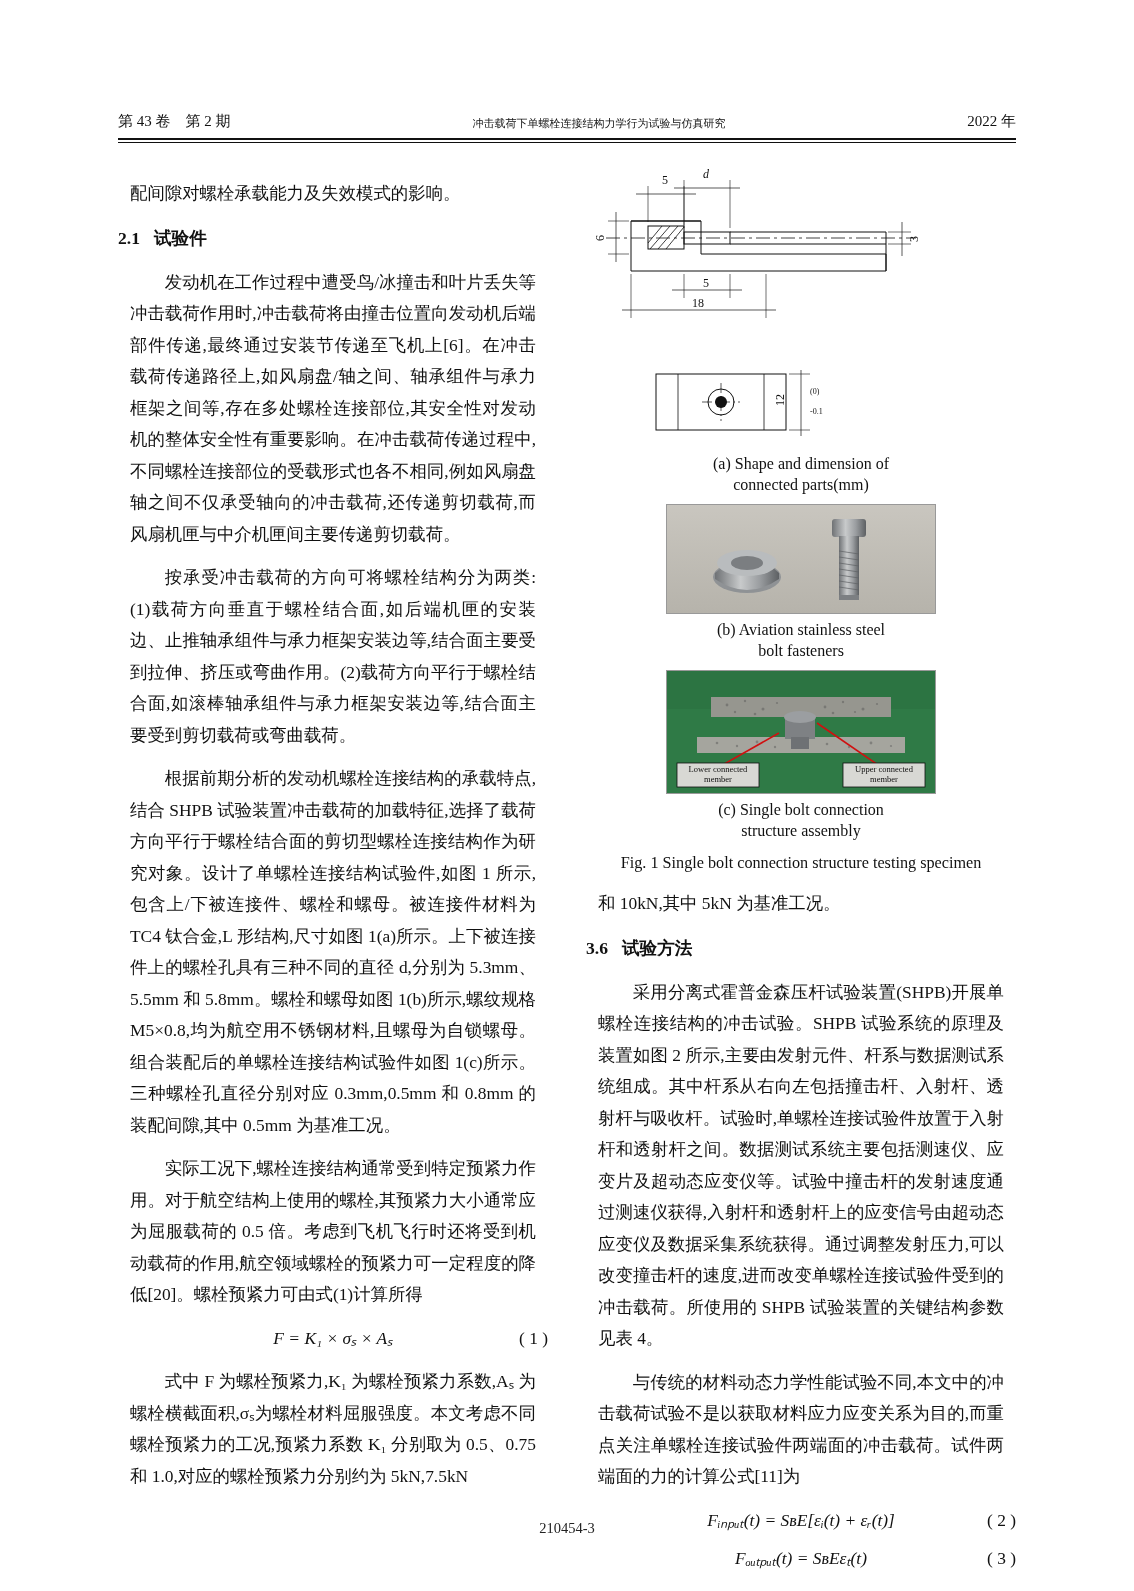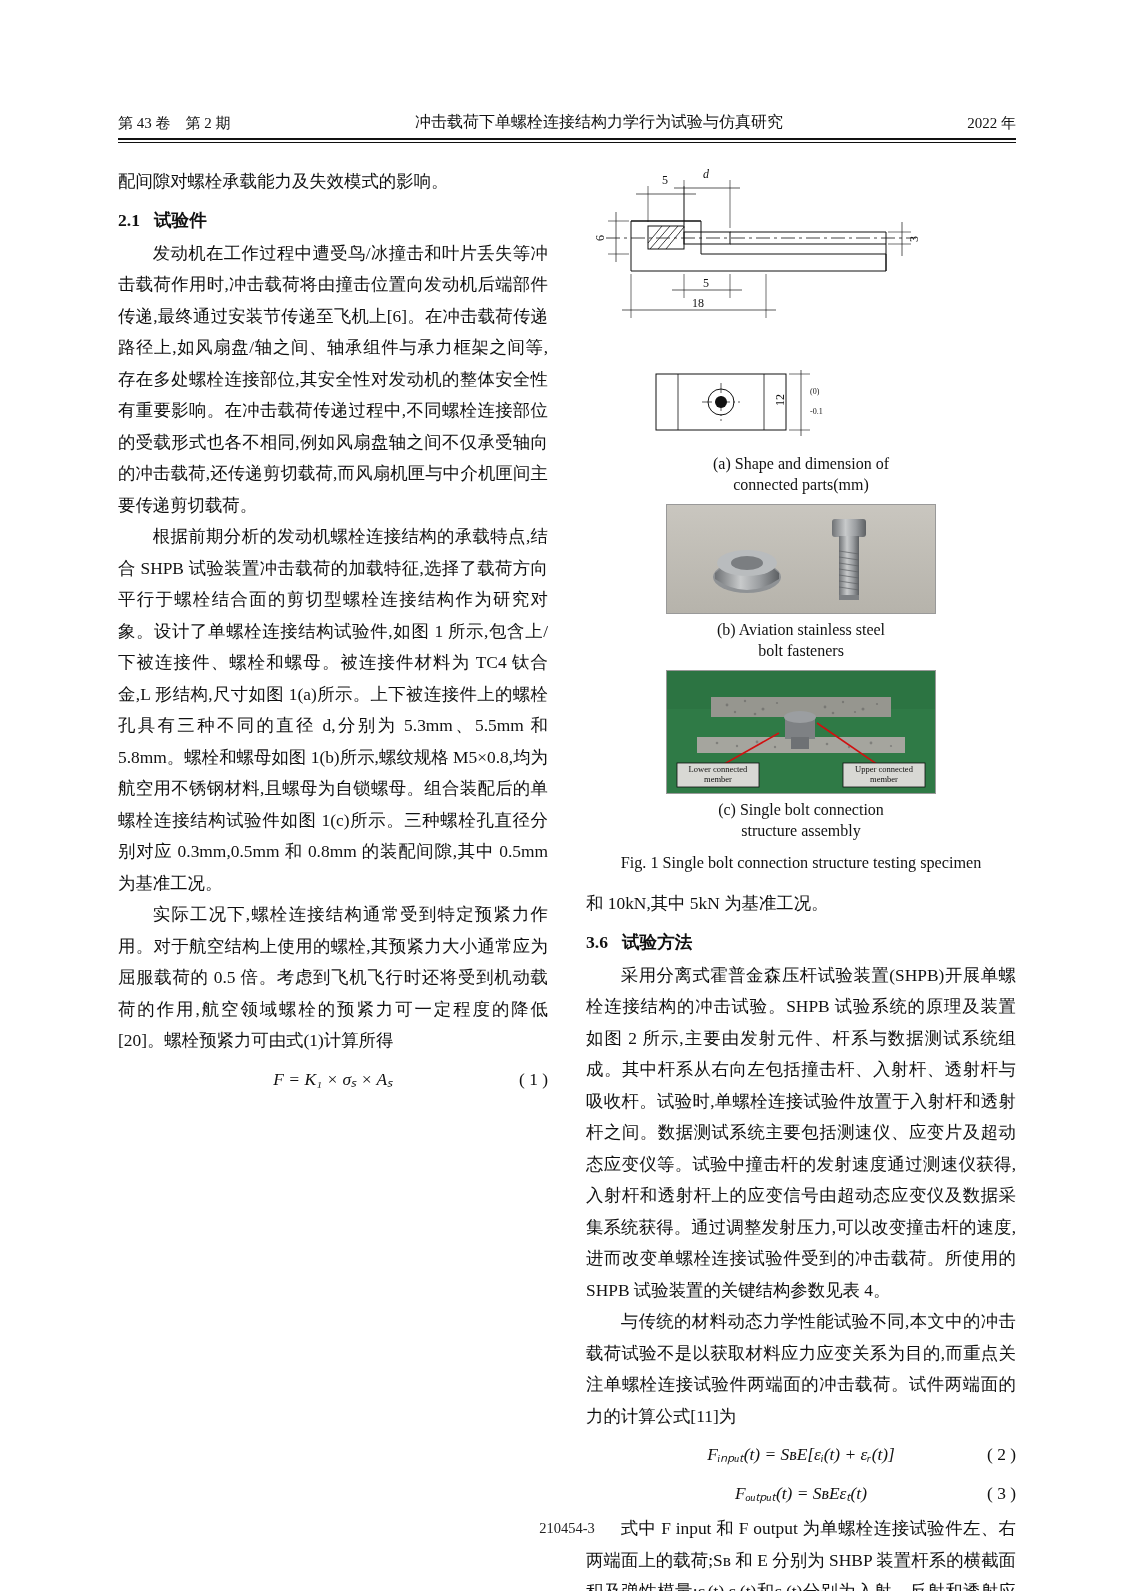--- a/index.html
+++ b/index.html
@@ -2,31 +2,31 @@
 <html><head>
 <meta charset="utf-8">
 <style>
   html,body{margin:0;padding:0;background:#ffffff;}
   body{width:1134px;height:1591px;font-family:"Liberation Serif",serif;color:#111;}
   .page{position:relative;width:1134px;height:1591px;box-sizing:border-box;padding:8px;}
 
   
   .runhead{position:absolute;left:118px;top:112px;width:898px;display:flex;align-items:flex-end;justify-content:space-between;font-size:15px;}
   .runhead .rh-left{white-space:pre;}
-  .runhead .rh-center{font-size:16px;}
+  .runhead .rh-center{font-size:11px;}
   .runhead .rh-right{white-space:pre;}
   .rule-thick{position:absolute;left:118px;top:138px;width:898px;height:2px;background:#111;}
   .rule-thin{position:absolute;left:118px;top:142px;width:898px;height:1px;background:#111;}
 
   
   .col{position:absolute;top:166px;width:430px;font-size:17.4px;line-height:31.5px;text-align:justify;}
   .col-left{left:118px;}
   .col-right{left:586px;}
 
-  p{margin:0;}
+  p{margin:12px;}
   .ind{text-indent:2em;}
   .h2{font-weight:bold;font-size:19px;line-height:34px;margin:7px 0 3px 0;}
   .h2 .num{margin-right:14px;}
   .h3{font-weight:bold;font-size:17.6px;line-height:33px;margin:6px 0 1px 0;}
   .h3 .num{margin-right:14px;}
 
   .formula{display:flex;align-items:center;justify-content:center;margin:7px 0 4px 0;position:relative;}
   .formula .fx{font-style:italic;font-size:17.4px;}
   .formula .fno{position:absolute;right:0;font-style:normal;}
 
@@ -58,28 +58,30 @@
 
   <div class="col col-left">
     <p>配间隙对螺栓承载能力及失效模式的影响。</p>
 
 
     <div class="h3">
       <span class="num">2.1</span><span>试验件</span>
     </div>
 
     <p class="ind">发动机在工作过程中遭受鸟/冰撞击和叶片丢失等冲击载荷作用时,冲击载荷将由撞击位置向发动机后端部件传递,最终通过安装节传递至飞机上[6]。在冲击载荷传递路径上,如风扇盘/轴之间、轴承组件与承力框架之间等,存在多处螺栓连接部位,其安全性对发动机的整体安全性有重要影响。在冲击载荷传递过程中,不同螺栓连接部位的受载形式也各不相同,例如风扇盘轴之间不仅承受轴向的冲击载荷,还传递剪切载荷,而风扇机匣与中介机匣间主要传递剪切载荷。</p>
+    <p class="ind">按承受冲击载荷的方向可将螺栓结构分为两类:(1)载荷方向垂直于螺栓结合面,如后端机匣的安装边、止推轴承组件与承力框架安装边等,结合面主要受到拉伸、挤压或弯曲作用。(2)载荷方向平行于螺栓结合面,如滚棒轴承组件与承力框架安装边等,结合面主要受到剪切载荷或弯曲载荷。</p>
     <p class="ind">根据前期分析的发动机螺栓连接结构的承载特点,结合 SHPB 试验装置冲击载荷的加载特征,选择了载荷方向平行于螺栓结合面的剪切型螺栓连接结构作为研究对象。设计了单螺栓连接结构试验件,如图 1 所示,包含上/下被连接件、螺栓和螺母。被连接件材料为 TC4 钛合金,L 形结构,尺寸如图 1(a)所示。上下被连接件上的螺栓孔具有三种不同的直径 d,分别为 5.3mm、5.5mm 和 5.8mm。螺栓和螺母如图 1(b)所示,螺纹规格 M5×0.8,均为航空用不锈钢材料,且螺母为自锁螺母。组合装配后的单螺栓连接结构试验件如图 1(c)所示。三种螺栓孔直径分别对应 0.3mm,0.5mm 和 0.8mm 的装配间隙,其中 0.5mm 为基准工况。</p>
     <p class="ind">实际工况下,螺栓连接结构通常受到特定预紧力作用。对于航空结构上使用的螺栓,其预紧力大小通常应为屈服载荷的 0.5 倍。考虑到飞机飞行时还将受到机动载荷的作用,航空领域螺栓的预紧力可一定程度的降低[20]。螺栓预紧力可由式(1)计算所得</p>
 
     <div class="formula">
       <span class="fx">F = K₁ × σₛ × Aₛ</span>
       <span class="fno">( 1 )</span>
     </div>
 
+    <p class="ind">式中 F 为螺栓预紧力,K₁ 为螺栓预紧力系数,Aₛ 为螺栓横截面积,σₛ为螺栓材料屈服强度。本文考虑不同螺栓预紧力的工况,预紧力系数 K₁ 分别取为 0.5、0.75 和 1.0,对应的螺栓预紧力分别约为 5kN,7.5kN</p>
   </div>
 
   <div class="col col-right">
 
     <div class="figbox">
 
       <div class="draw-a">
         <svg width="430" height="200" viewBox="0 0 430 200">
           <g stroke="#111" fill="none" stroke-width="1">
 

